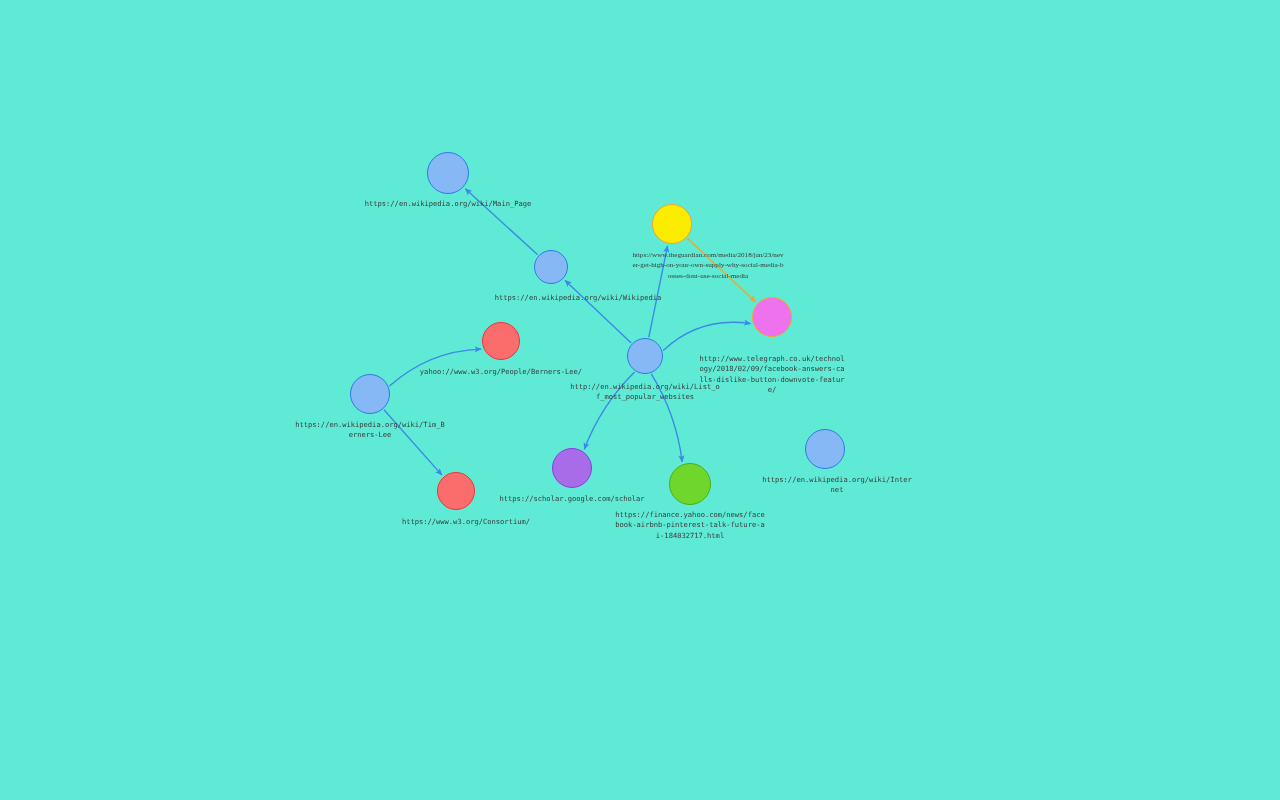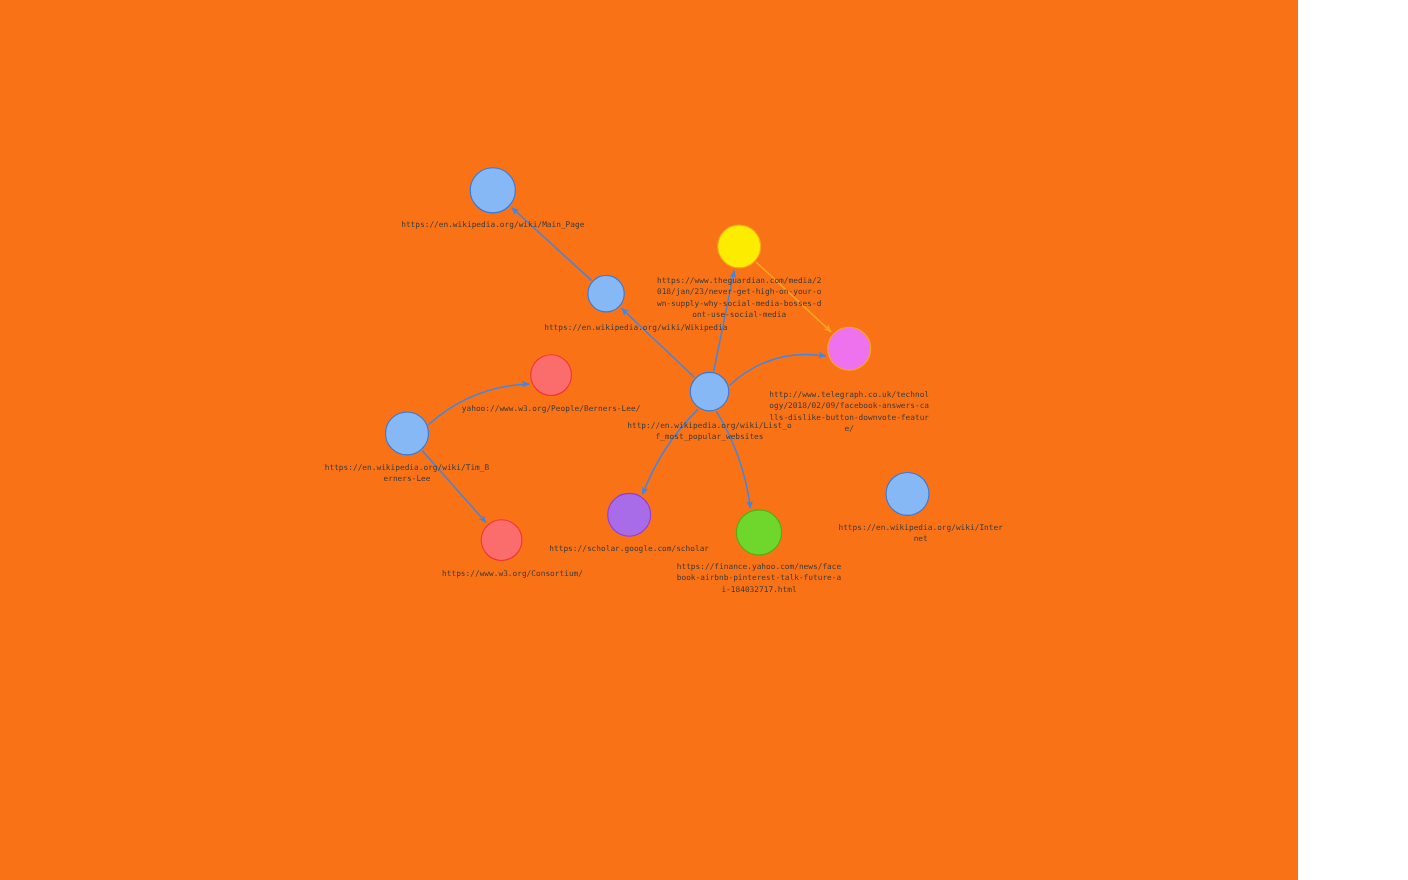--- a/index.html
+++ b/index.html
@@ -8,23 +8,23 @@
     background: #ffffff;
   }
   body {
     width: 1280px;
     height: 800px;
     overflow: hidden;
     font-family: "DejaVu Sans Mono", monospace;
   }
   #graph-canvas {
     position: relative;
-    width: 1180px;
+    width: 1280px;
     height: 800px;
-    background: #f97316;
+    background: #5eead4;
   }
   #graph-svg {
     position: absolute;
     left: 0;
     top: 0;
     width: 1280px;
     height: 800px;
   }
   .node-label {
     position: absolute;
@@ -62,21 +62,21 @@
       <path d="M 663.16 350.42 Q 700.37 315.98 750.49 323.61" fill="none" stroke="#3c87e8" stroke-width="1.35" marker-end="url(#arrow0)"></path>
       <path d="M 687.38 238.30 Q 721.45 269.99 755.52 301.68" fill="none" stroke="#f5a623" stroke-width="1.35" marker-end="url(#arrow1)"></path>
       <path d="M 634.63 371.92 Q 601.08 405.07 584.29 449.15" fill="none" stroke="#3c87e8" stroke-width="1.35" marker-end="url(#arrow0)"></path>
       <path d="M 651.30 373.92 Q 676.19 414.56 682.21 461.83" fill="none" stroke="#3c87e8" stroke-width="1.35" marker-end="url(#arrow0)"></path>
       <path d="M 389.47 386.12 Q 428.52 350.91 481.07 349.06" fill="none" stroke="#3c87e8" stroke-width="1.35" marker-end="url(#arrow0)"></path>
       <path d="M 383.93 409.71 Q 412.83 442.31 441.74 474.91" fill="none" stroke="#3c87e8" stroke-width="1.35" marker-end="url(#arrow0)"></path>
     </svg>
   <div id="label-layer">
       <div class="node-label" style="left: 448px; top: 199px; width: 186px;">https://en.wikipedia.org/wiki/Main_Page</div>
       <div class="node-label" style="left: 578px; top: 293px; width: 193px;">https://en.wikipedia.org/wiki/Wikipedia</div>
-      <div class="node-label" style="left: 672px; top: 250px; width: 152px;">https://www.theguardian.com/media/2018/jan/23/never-get-high-on-your-own-supply-why-social-media-bosses-dont-use-social-media</div>
+      <div class="node-label" style="left: 708px; top: 250px; width: 152px; font-family: Liberation Serif, serif;">https://www.theguardian.com/media/2018/jan/23/never-get-high-on-your-own-supply-why-social-media-bosses-dont-use-social-media</div>
       <div class="node-label" style="left: 772px; top: 354px; width: 148px;">http://www.telegraph.co.uk/technology/2018/02/09/facebook-answers-calls-dislike-button-downvote-feature/</div>
       <div class="node-label" style="left: 645px; top: 382px; width: 150px;">http://en.wikipedia.org/wiki/List_of_most_popular_websites</div>
       <div class="node-label" style="left: 501px; top: 367px; width: 170px;">yahoo://www.w3.org/People/Berners-Lee/</div>
       <div class="node-label" style="left: 370px; top: 420px; width: 150px;">https://en.wikipedia.org/wiki/Tim_Berners-Lee</div>
       <div class="node-label" style="left: 456px; top: 517px; width: 148px; text-align: right;">https://www.w3.org/Consortium/</div>
       <div class="node-label" style="left: 572px; top: 494px; width: 148px;">https://scholar.google.com/scholar</div>
       <div class="node-label" style="left: 690px; top: 510px; width: 152px;">https://finance.yahoo.com/news/facebook-airbnb-pinterest-talk-future-ai-184032717.html</div>
       <div class="node-label" style="left: 825px; top: 475px; width: 150px; margin-left: 12px;">https://en.wikipedia.org/wiki/Internet</div>
     </div>
   <div id="node-layer">

